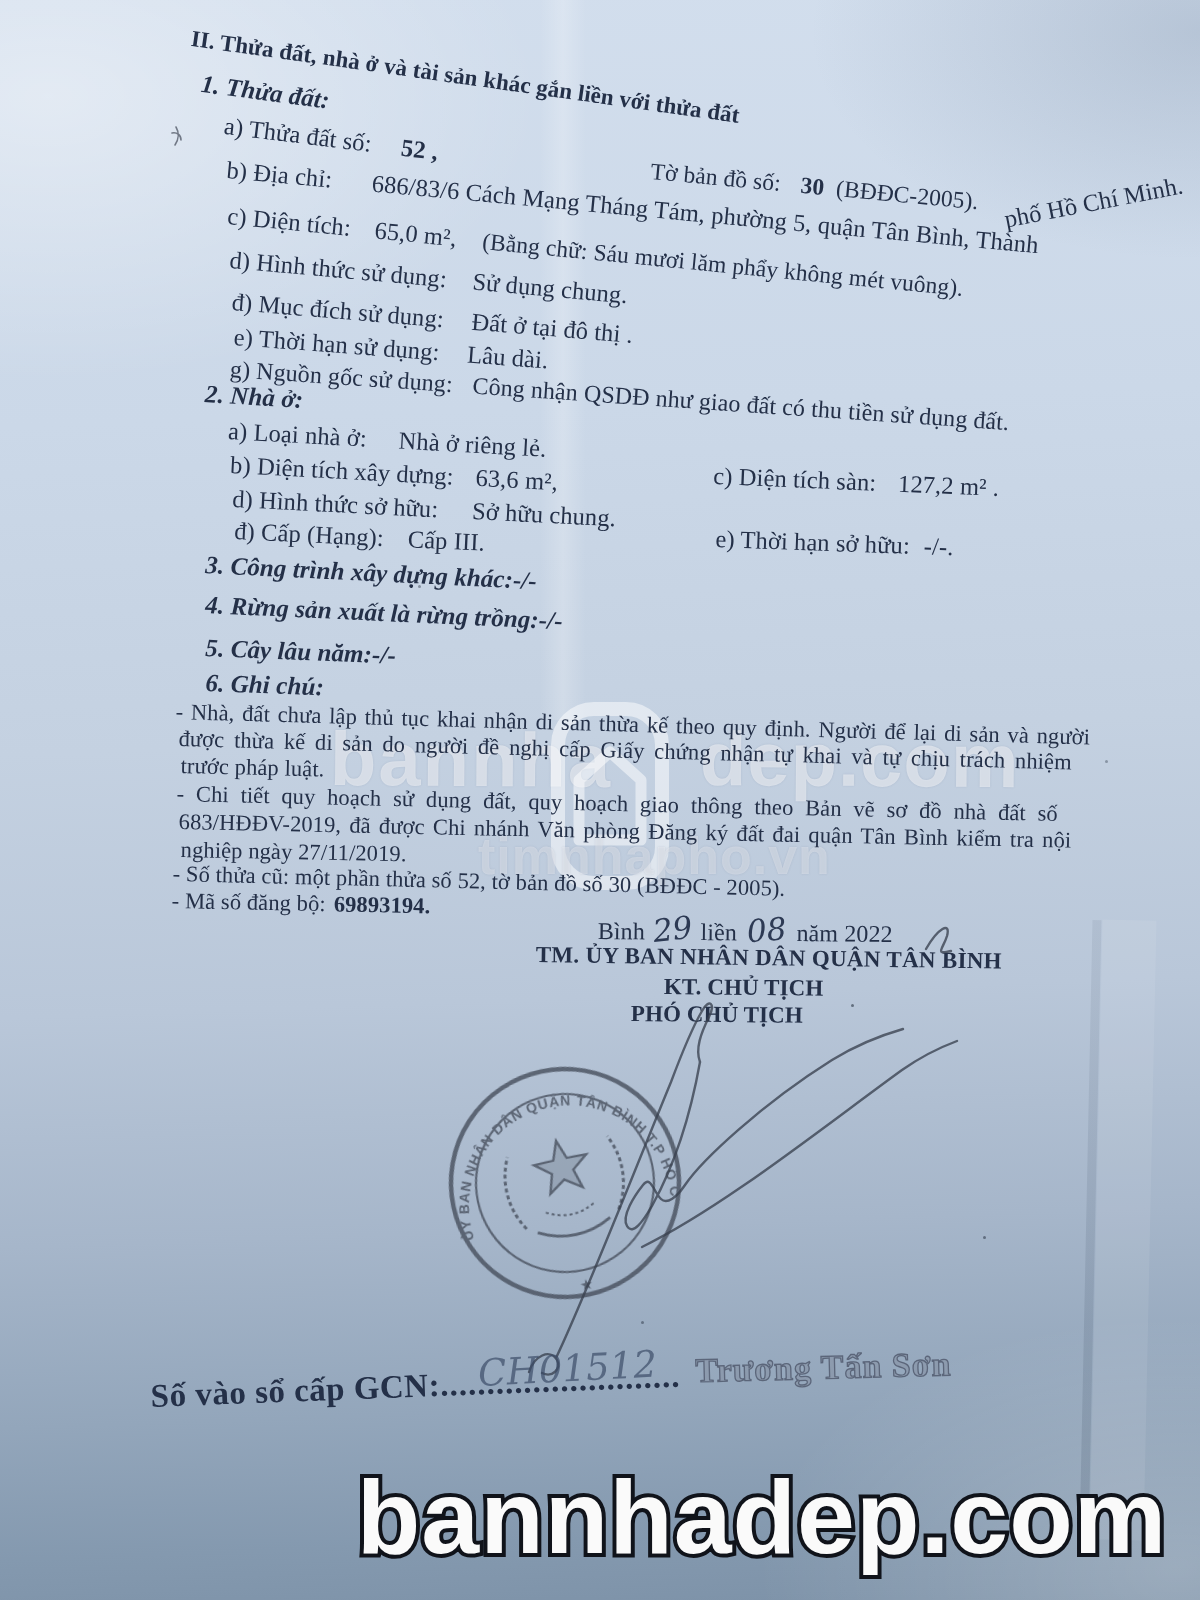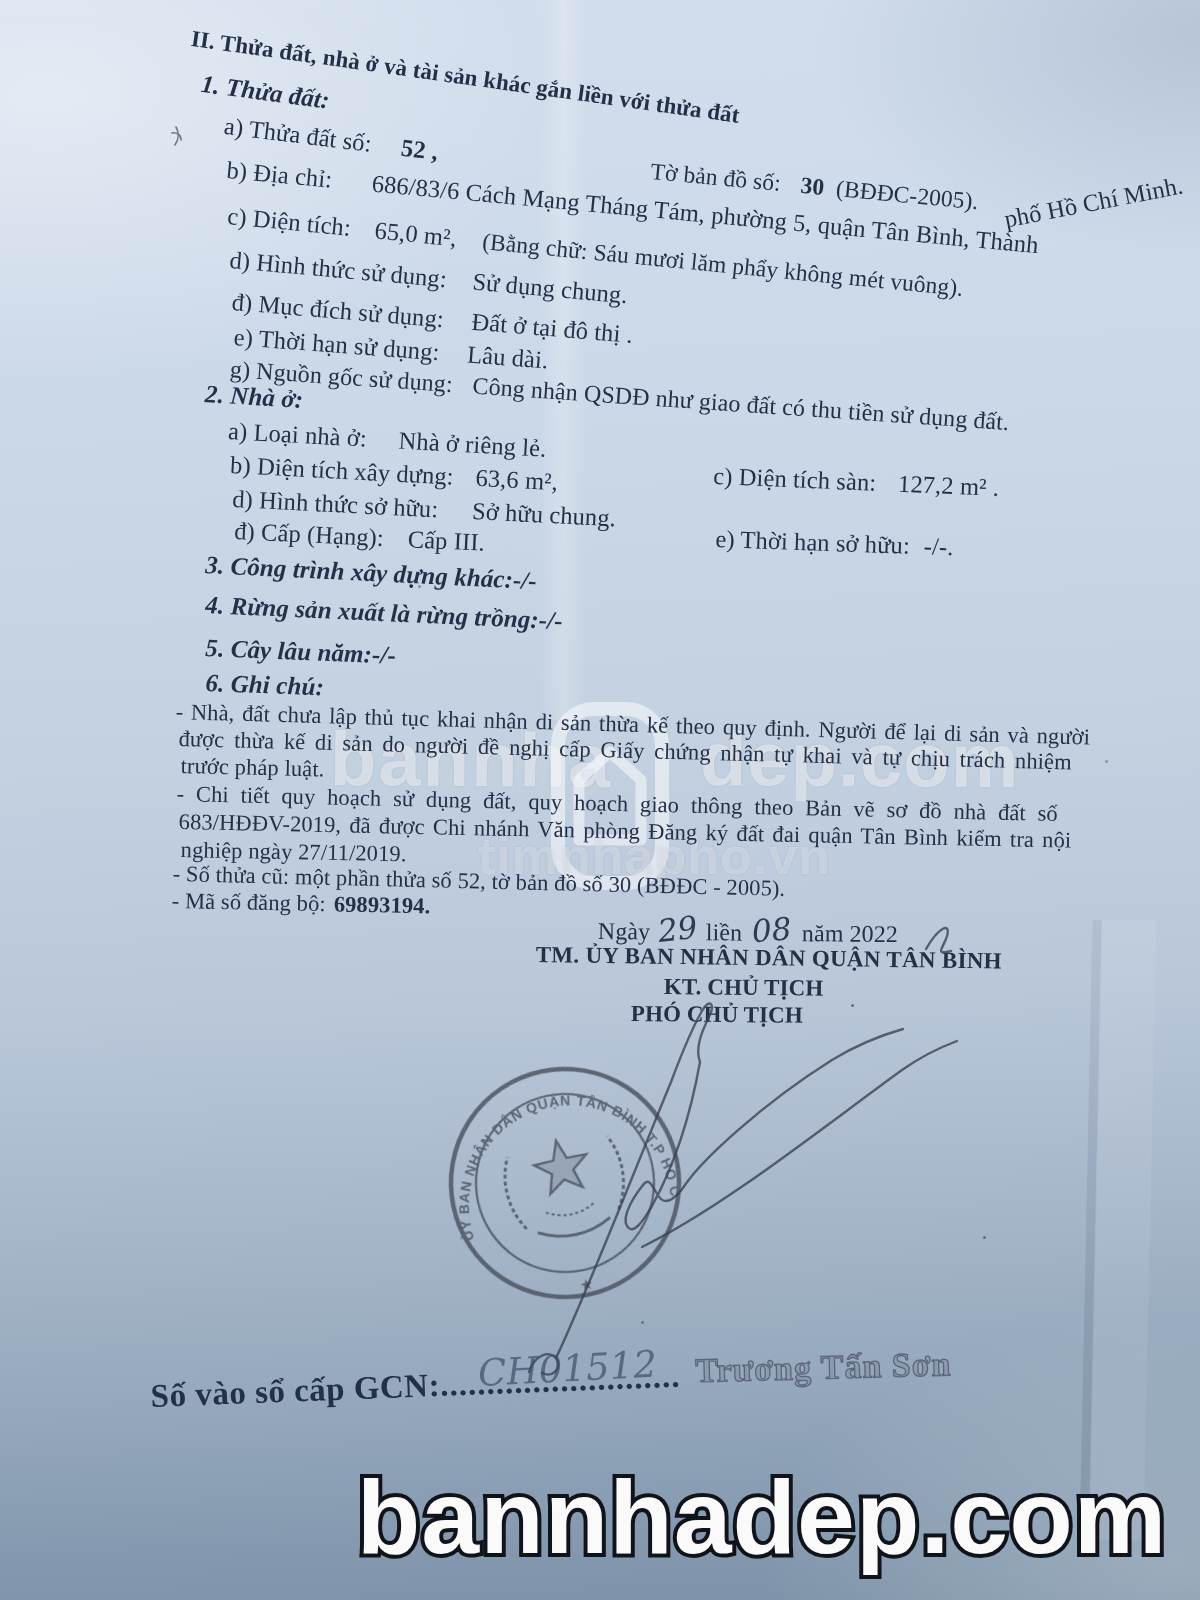--- a/index.html
+++ b/index.html
@@ -132,21 +132,21 @@
   <div class="t" style="left:181px;top:753px;font-size:22.5px;transform:rotate(1.4deg)">trước pháp luật.</div>
   <div class="t" style="left:177px;top:781px;font-size:22.5px;word-spacing:6px;transform:rotate(1.3deg)">- Chi tiết quy hoạch sử dụng đất, quy hoạch giao thông theo Bản vẽ sơ đồ nhà đất số</div>
   <div class="t" style="left:179px;top:809px;font-size:22.5px;word-spacing:2.5px;transform:rotate(1.2deg)">683/HĐĐV-2019, đã được Chi nhánh Văn phòng Đăng ký đất đai quận Tân Bình kiểm tra nội</div>
   <div class="t" style="left:181px;top:837px;font-size:22.5px;transform:rotate(1.1deg)">nghiệp ngày 27/11/2019.</div>
   <div class="t" style="left:173px;top:861px;font-size:22.5px;transform:rotate(1.4deg)">- Số thửa cũ: một phần thửa số 52, tờ bản đồ số 30 (BĐĐC - 2005).</div>
   <div class="t" style="left:172px;top:888px;font-size:22.5px;transform:rotate(1.2deg)">
     <span>- Mã số đăng bộ:</span><span class="b" style="margin-left:8px">69893194.</span>
   </div>
 
   <div class="t" style="left:598px;top:910px;font-size:24px;transform:rotate(.6deg)">
-    <span>Ngày</span><span class="hw" style="font-size:31px;margin:0 8px;transform:rotate(-7deg)">29</span><span>liền</span><span class="hw" style="font-size:31px;margin:0 10px;transform:rotate(-5deg)">08</span><span>năm 2022</span>
+    <span>Bình</span><span class="hw" style="font-size:31px;margin:0 8px;transform:rotate(-7deg)">29</span><span>liền</span><span class="hw" style="font-size:31px;margin:0 10px;transform:rotate(-5deg)">08</span><span>năm 2022</span>
   </div>
   <div class="t b" style="left:536px;top:942px;font-size:23px;letter-spacing:.3px;transform:rotate(.8deg)">TM. ỦY BAN NHÂN DÂN QUẬN TÂN BÌNH</div>
   <div class="t b" style="left:664px;top:974px;font-size:23px;transform:rotate(.6deg)">KT. CHỦ TỊCH</div>
   <div class="t b" style="left:631px;top:1001px;font-size:23px;transform:rotate(.6deg)">PHÓ CHỦ TỊCH</div>
 
   <svg class="seal-svg" style="left:440px;top:1058px;transform:rotate(-12deg)" width="250" height="250" viewBox="0 0 250 250">
     <circle cx="125" cy="125" r="114" fill="none" stroke="#4a5260" stroke-width="4.5"></circle>
     <circle cx="125" cy="125" r="89" fill="none" stroke="#4a5260" stroke-width="2.2"></circle>
     <defs>
         <path id="sealArc" d="M 25,163 A 101,101 0 1 1 225,163" fill="none"></path>

